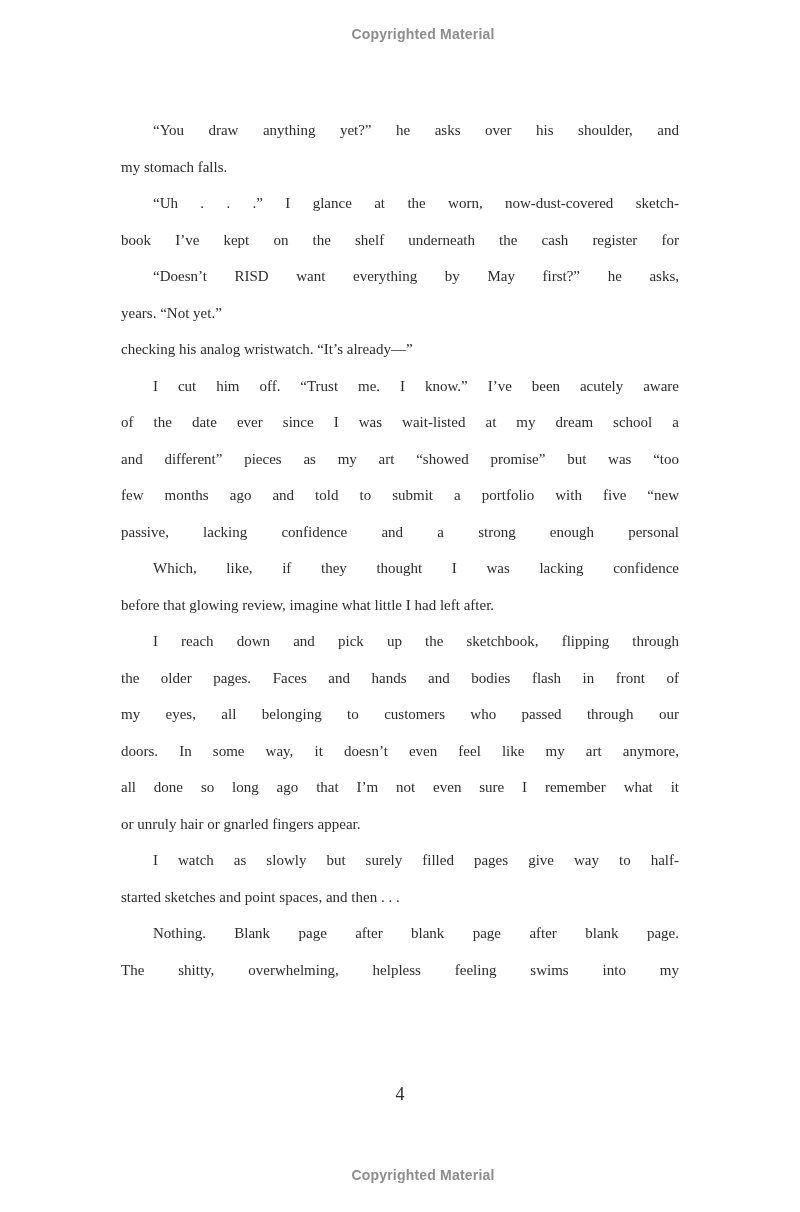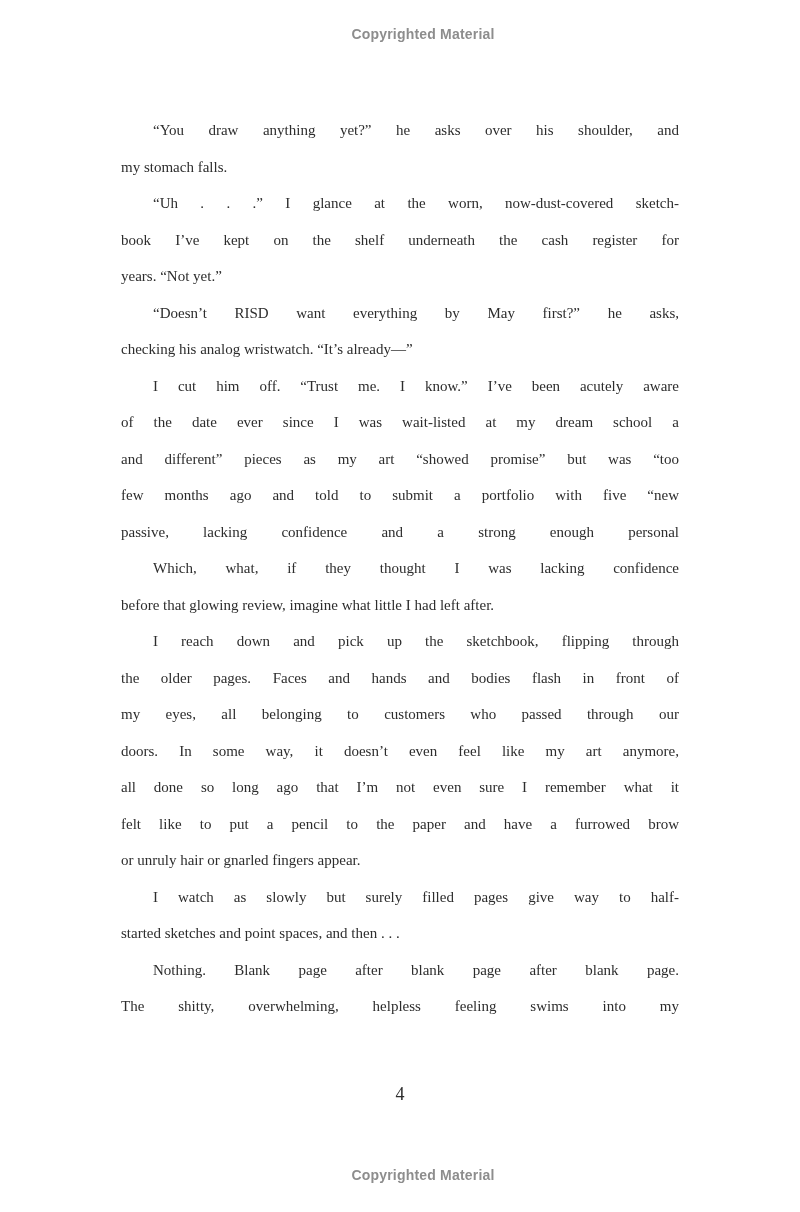--- a/index.html
+++ b/index.html
@@ -59,36 +59,35 @@
 </head>
 <body>
 
 <div class="notice top">Copyrighted Material</div>
 
 <div class="page-text">
     <div class="line para-first"><span>“You draw anything yet?” he asks over his shoulder, and</span></div>
     <div class="line para-last"><span>my stomach falls.</span></div>
     <div class="line para-first"><span>“Uh . . .” I glance at the worn, now-dust-covered sketch-</span></div>
     <div class="line"><span>book I’ve kept on the shelf underneath the cash register for</span></div>
+    <div class="line para-first"><span>“Doesn’t RISD want everything by May first?” he asks,</span></div>
     <div class="line para-last"><span>years. “Not yet.”</span></div>
-    <div class="line para-first"><span>“Doesn’t RISD want everything by May first?” he asks,</span></div>
     <div class="line para-last"><span>checking his analog wristwatch. “It’s already—”</span></div>
     <div class="line para-first"><span>I cut him off. “Trust me. I know.” I’ve been acutely aware</span></div>
     <div class="line"><span>of the date ever since I was wait-listed at my dream school a</span></div>
     <div class="line"><span>and different” pieces as my art “showed promise” but was “too</span></div>
     <div class="line"><span>few months ago and told to submit a portfolio with five “new</span></div>
     <div class="line"><span>passive, lacking confidence and a strong enough personal</span></div>
-    <div class="line para-first"><span>Which, what, if they thought I was lacking confidence</span></div>
+    <div class="line para-first"><span>Which, like, if they thought I was lacking confidence</span></div>
     <div class="line para-last"><span class="italic">before</span><span> that glowing review, imagine what little I had left after.</span></div>
     <div class="line para-first"><span>I reach down and pick up the sketchbook, flipping through</span></div>
     <div class="line"><span>the older pages. Faces and hands and bodies flash in front of</span></div>
     <div class="line"><span>my eyes, all belonging to customers who passed through our</span></div>
     <div class="line"><span>doors. In some way, it doesn’t even feel like my art anymore,</span></div>
     <div class="line"><span>all done so long ago that I’m not even sure I remember what it</span></div>
-    <div class="line"><span>felt like to put a pencil to the paper and have a furrowed brow</span></div>
     <div class="line para-last"><span>or unruly hair or gnarled fingers appear.</span></div>
     <div class="line para-first"><span>I watch as slowly but surely filled pages give way to half-</span></div>
     <div class="line para-last"><span>started sketches and point spaces, and then . . .</span></div>
     <div class="line para-first"><span>Nothing. Blank page after blank page after blank page.</span></div>
     <div class="line"><span>The shitty, overwhelming, helpless feeling swims into my</span></div>
   </div>
 
 <div class="page-number">4</div>
 
 <div class="notice bottom">Copyrighted Material</div>

